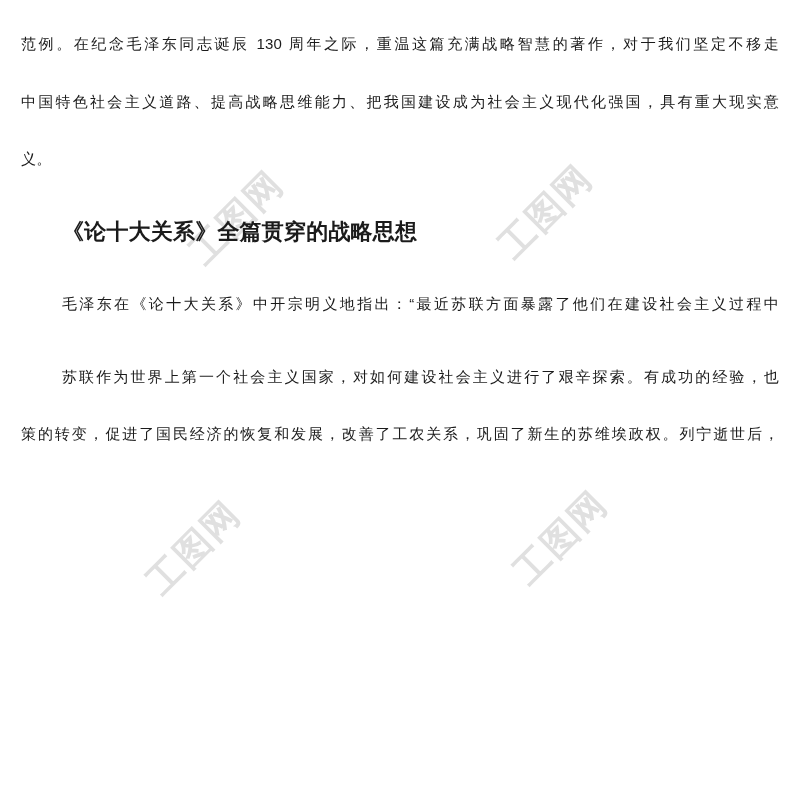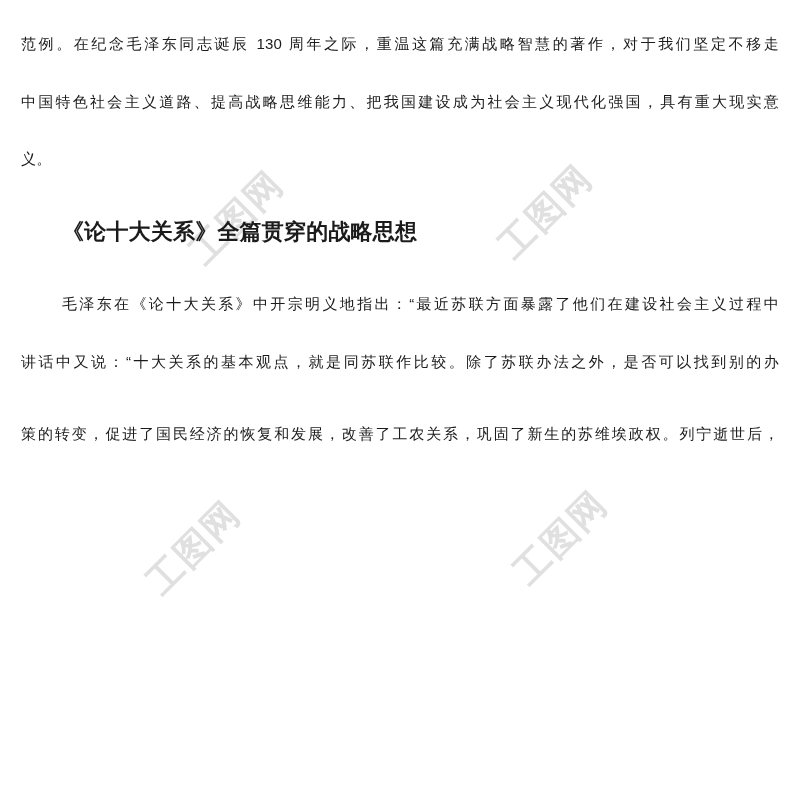--- a/index.html
+++ b/index.html
@@ -79,21 +79,21 @@
       <div class="line just">中国特色社会主义道路、提高战略思维能力、把我国建设成为社会主义现代化强国，具有重大现实意</div>
       <div class="line">义。</div>
     </div>
 
     <div class="para">
       <div class="line heading-line indent">《论十大关系》全篇贯穿的战略思想</div>
     </div>
 
     <div class="para">
       <div class="line just indent">毛泽东在《论十大关系》中开宗明义地指出：“最近苏联方面暴露了他们在建设社会主义过程中</div>
-      <div class="line just">讲话中又说：“十大关系的基本观点，就是同苏联作比较。除了苏联办法之外，是否可以找到别的办</div>
     </div>
 
     <div class="para">
+      <div class="line just indent">苏联作为世界上第一个社会主义国家，对如何建设社会主义进行了艰辛探索。有成功的经验，也</div>
       <div class="line just">策的转变，促进了国民经济的恢复和发展，改善了工农关系，巩固了新生的苏维埃政权。列宁逝世后，</div>
     </div>
 
   </div>
 </div>
 
 </body></html>

